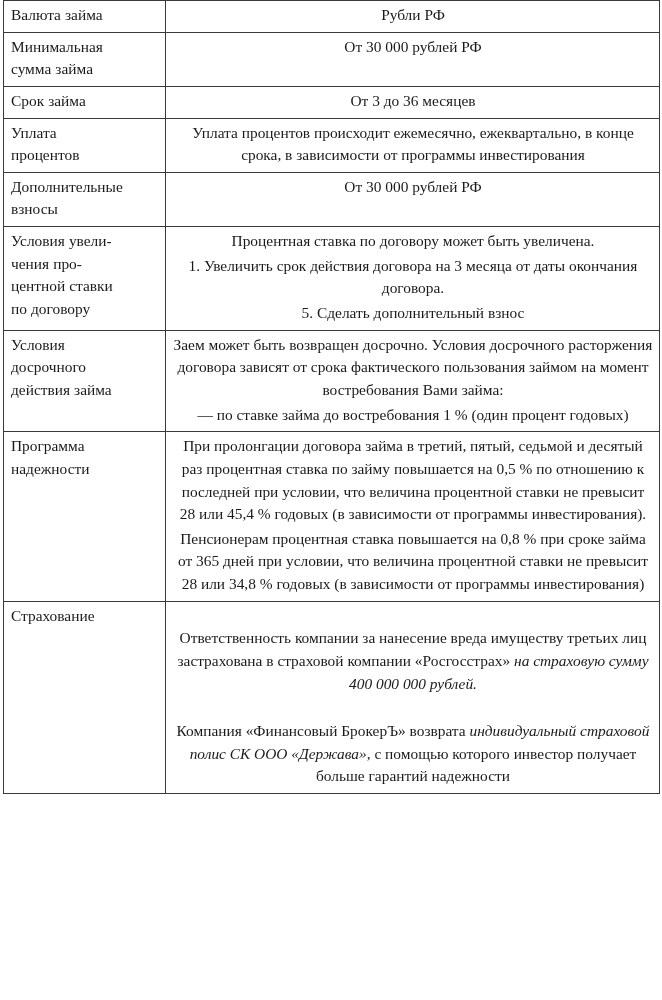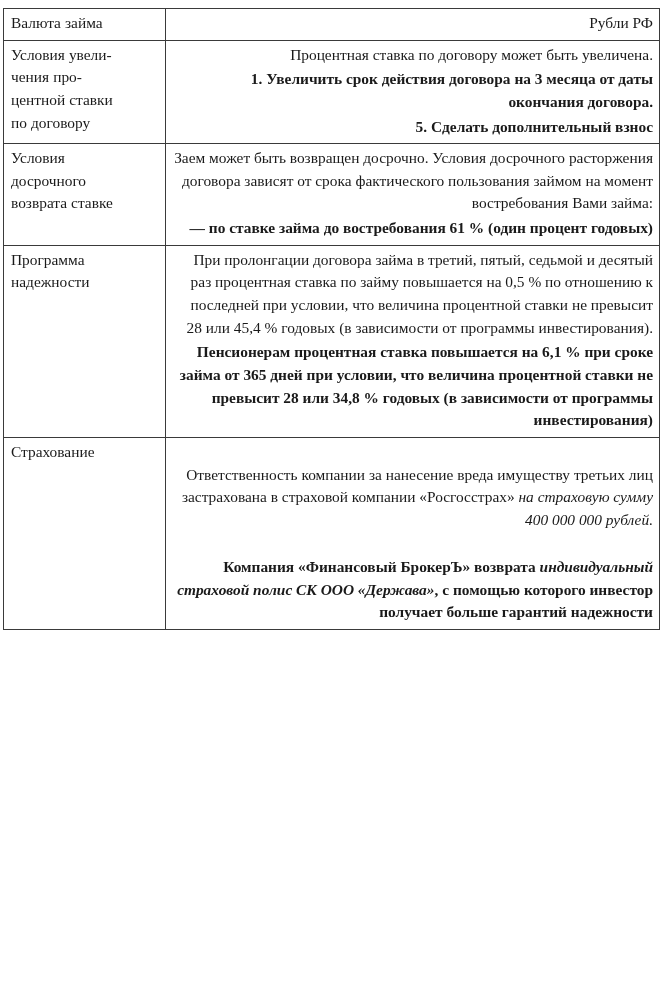--- a/index.html
+++ b/index.html
@@ -14,21 +14,21 @@
     overflow: hidden;
     font-family: "Liberation Serif", "DejaVu Serif", serif;
     color: #1a1a1a;
   }
 
   .page {
     position: relative;
     width: 662px;
     height: 1000px;
     box-sizing: border-box;
-    padding: 8px 3px 0 3px;
+    padding: 0 3px 0 3px;
   }
 
   table.loan-table {
     width: 656px;
     border-collapse: collapse;
     table-layout: fixed;
     font-size: 15.4px;
     line-height: 1.47;
   }
 
@@ -49,26 +49,25 @@
     word-spacing: 0.2px;
   }
 
   td.value-cell {
     padding-left: 9px;
     padding-right: 6px;
   }
 
   .para {
     margin: 0 0 0 0;
-    text-align: right;
+    text-align: center;
     white-space: pre-line;
   }
   .para + .para {
     margin-top: 2px;
-    font-weight: bold;
   }
 
   .ital {
     font-style: italic;
   }
 
   
   .label-text {
     display: block;
     white-space: pre-line;
@@ -87,59 +86,94 @@
 
       <tr>
         <td class="label-cell">
           <span class="label-text">Валюта займа</span>
         </td>
         <td class="value-cell">
           <p class="para">Рубли РФ</p>
         </td>
       </tr>
 
+      <tr>
+        <td class="label-cell">
+          <span class="label-text">Минимальная
+сумма займа</span>
+        </td>
+        <td class="value-cell">
+          <p class="para">От 30 000 рублей РФ</p>
+        </td>
+      </tr>
+
+      <tr>
+        <td class="label-cell">
+          <span class="label-text">Срок займа</span>
+        </td>
+        <td class="value-cell">
+          <p class="para">От 3 до 36 месяцев</p>
+        </td>
+      </tr>
 
 
+      <tr>
+        <td class="label-cell">
+          <span class="label-text">Уплата
+процентов</span>
+        </td>
+        <td class="value-cell">
+          <p class="para">Уплата процентов происходит ежемесячно, ежеквартально, в конце срока, в зависимости от программы инвестирования</p>
+        </td>
+      </tr>
 
-
+      <tr>
+        <td class="label-cell">
+          <span class="label-text">Дополнительные
+взносы</span>
+        </td>
+        <td class="value-cell">
+          <p class="para">От 30 000 рублей РФ</p>
+        </td>
+      </tr>
 
       <tr>
         <td class="label-cell">
           <span class="label-text">Условия увели-
 чения про-
 центной ставки
 по договору</span>
         </td>
         <td class="value-cell">
           <p class="para">Процентная ставка по договору может быть увеличена.</p>
           <p class="para">1. Увеличить срок действия договора на 3 месяца от даты окончания договора.</p>
           <p class="para">5. Сделать дополнительный взнос</p>
         </td>
       </tr>
 
       <tr>
         <td class="label-cell">
           <span class="label-text">Условия
 досрочного
-возврата ставке</span>
+действия займа</span>
         </td>
         <td class="value-cell">
           <p class="para">Заем может быть возвращен досрочно. Условия досрочного расторжения договора зависят от срока фактического пользования займом на момент востребования Вами займа:</p>
-          <p class="para">— по ставке займа до востребования 61 % (один процент годовых)</p>
+          <p class="para">— по ставке займа до востребования 1 % (один процент годовых)</p>
         </td>
       </tr>
 
       <tr>
         <td class="label-cell">
           <span class="label-text">Программа
 надежности</span>
         </td>
         <td class="value-cell">
           <p class="para">При пролонгации договора займа в третий, пятый, седьмой и десятый раз процентная ставка по займу повышается на 0,5 % по отношению к последней при условии, что величина процентной ставки не превысит 28 или 45,4 % годовых (в зависимости от программы инвестирования).</p>
-          <p class="para">Пенсионерам процентная ставка повышается на 6,1 % при сроке займа от 365 дней при условии, что величина процентной ставки не превысит 28 или 34,8 % годовых (в зависимости от программы инвестирования)</p>
+          <p class="para">Пенсионерам процентная ставка повышается на 0,8 % при сроке займа от 365 дней при условии, что величина процентной ставки не превысит 28 или 34,8 % годовых (в зависимости от программы инвестирования)</p>
         </td>
       </tr>
 
       <tr>
         <td class="label-cell">
           <span class="label-text">Страхование</span>
         </td>
         <td class="value-cell">
           <p class="para">
             <span>Ответственность компании за нанесение вреда имуществу третьих лиц застрахована в страховой компании «Росгосстрах» </span><span class="ital">на страховую сумму 400 000 000 рублей.</span>

